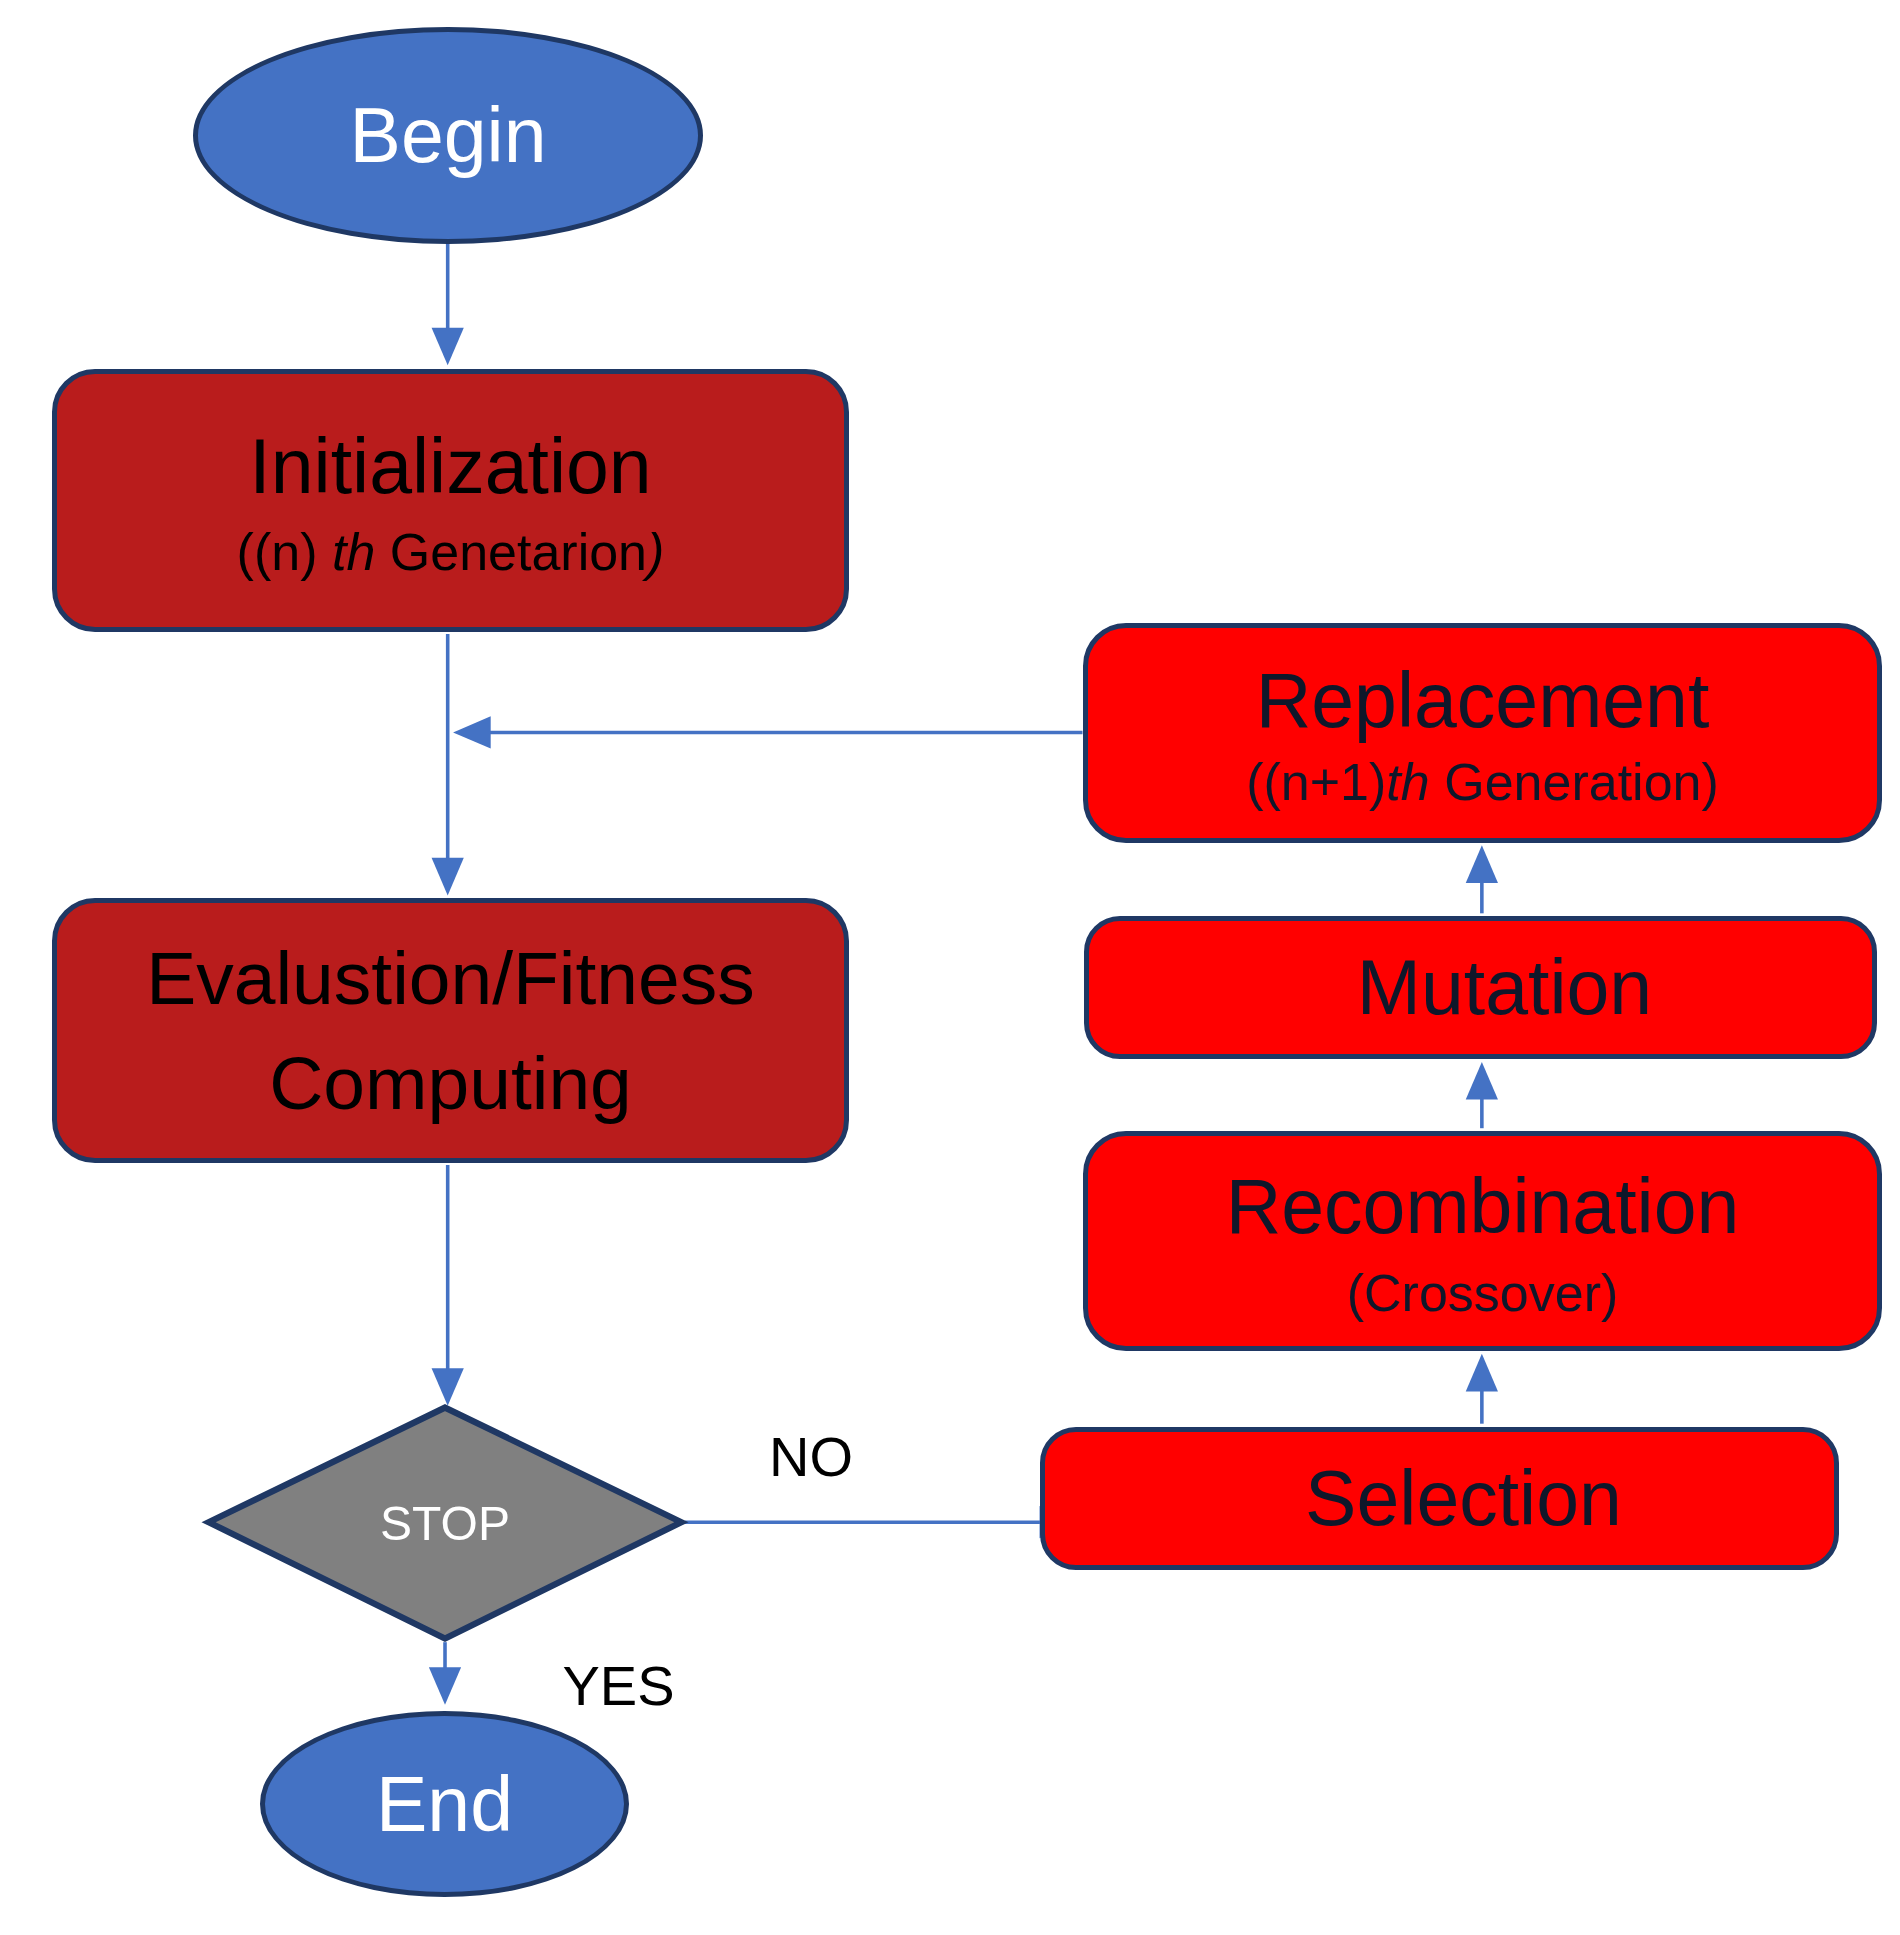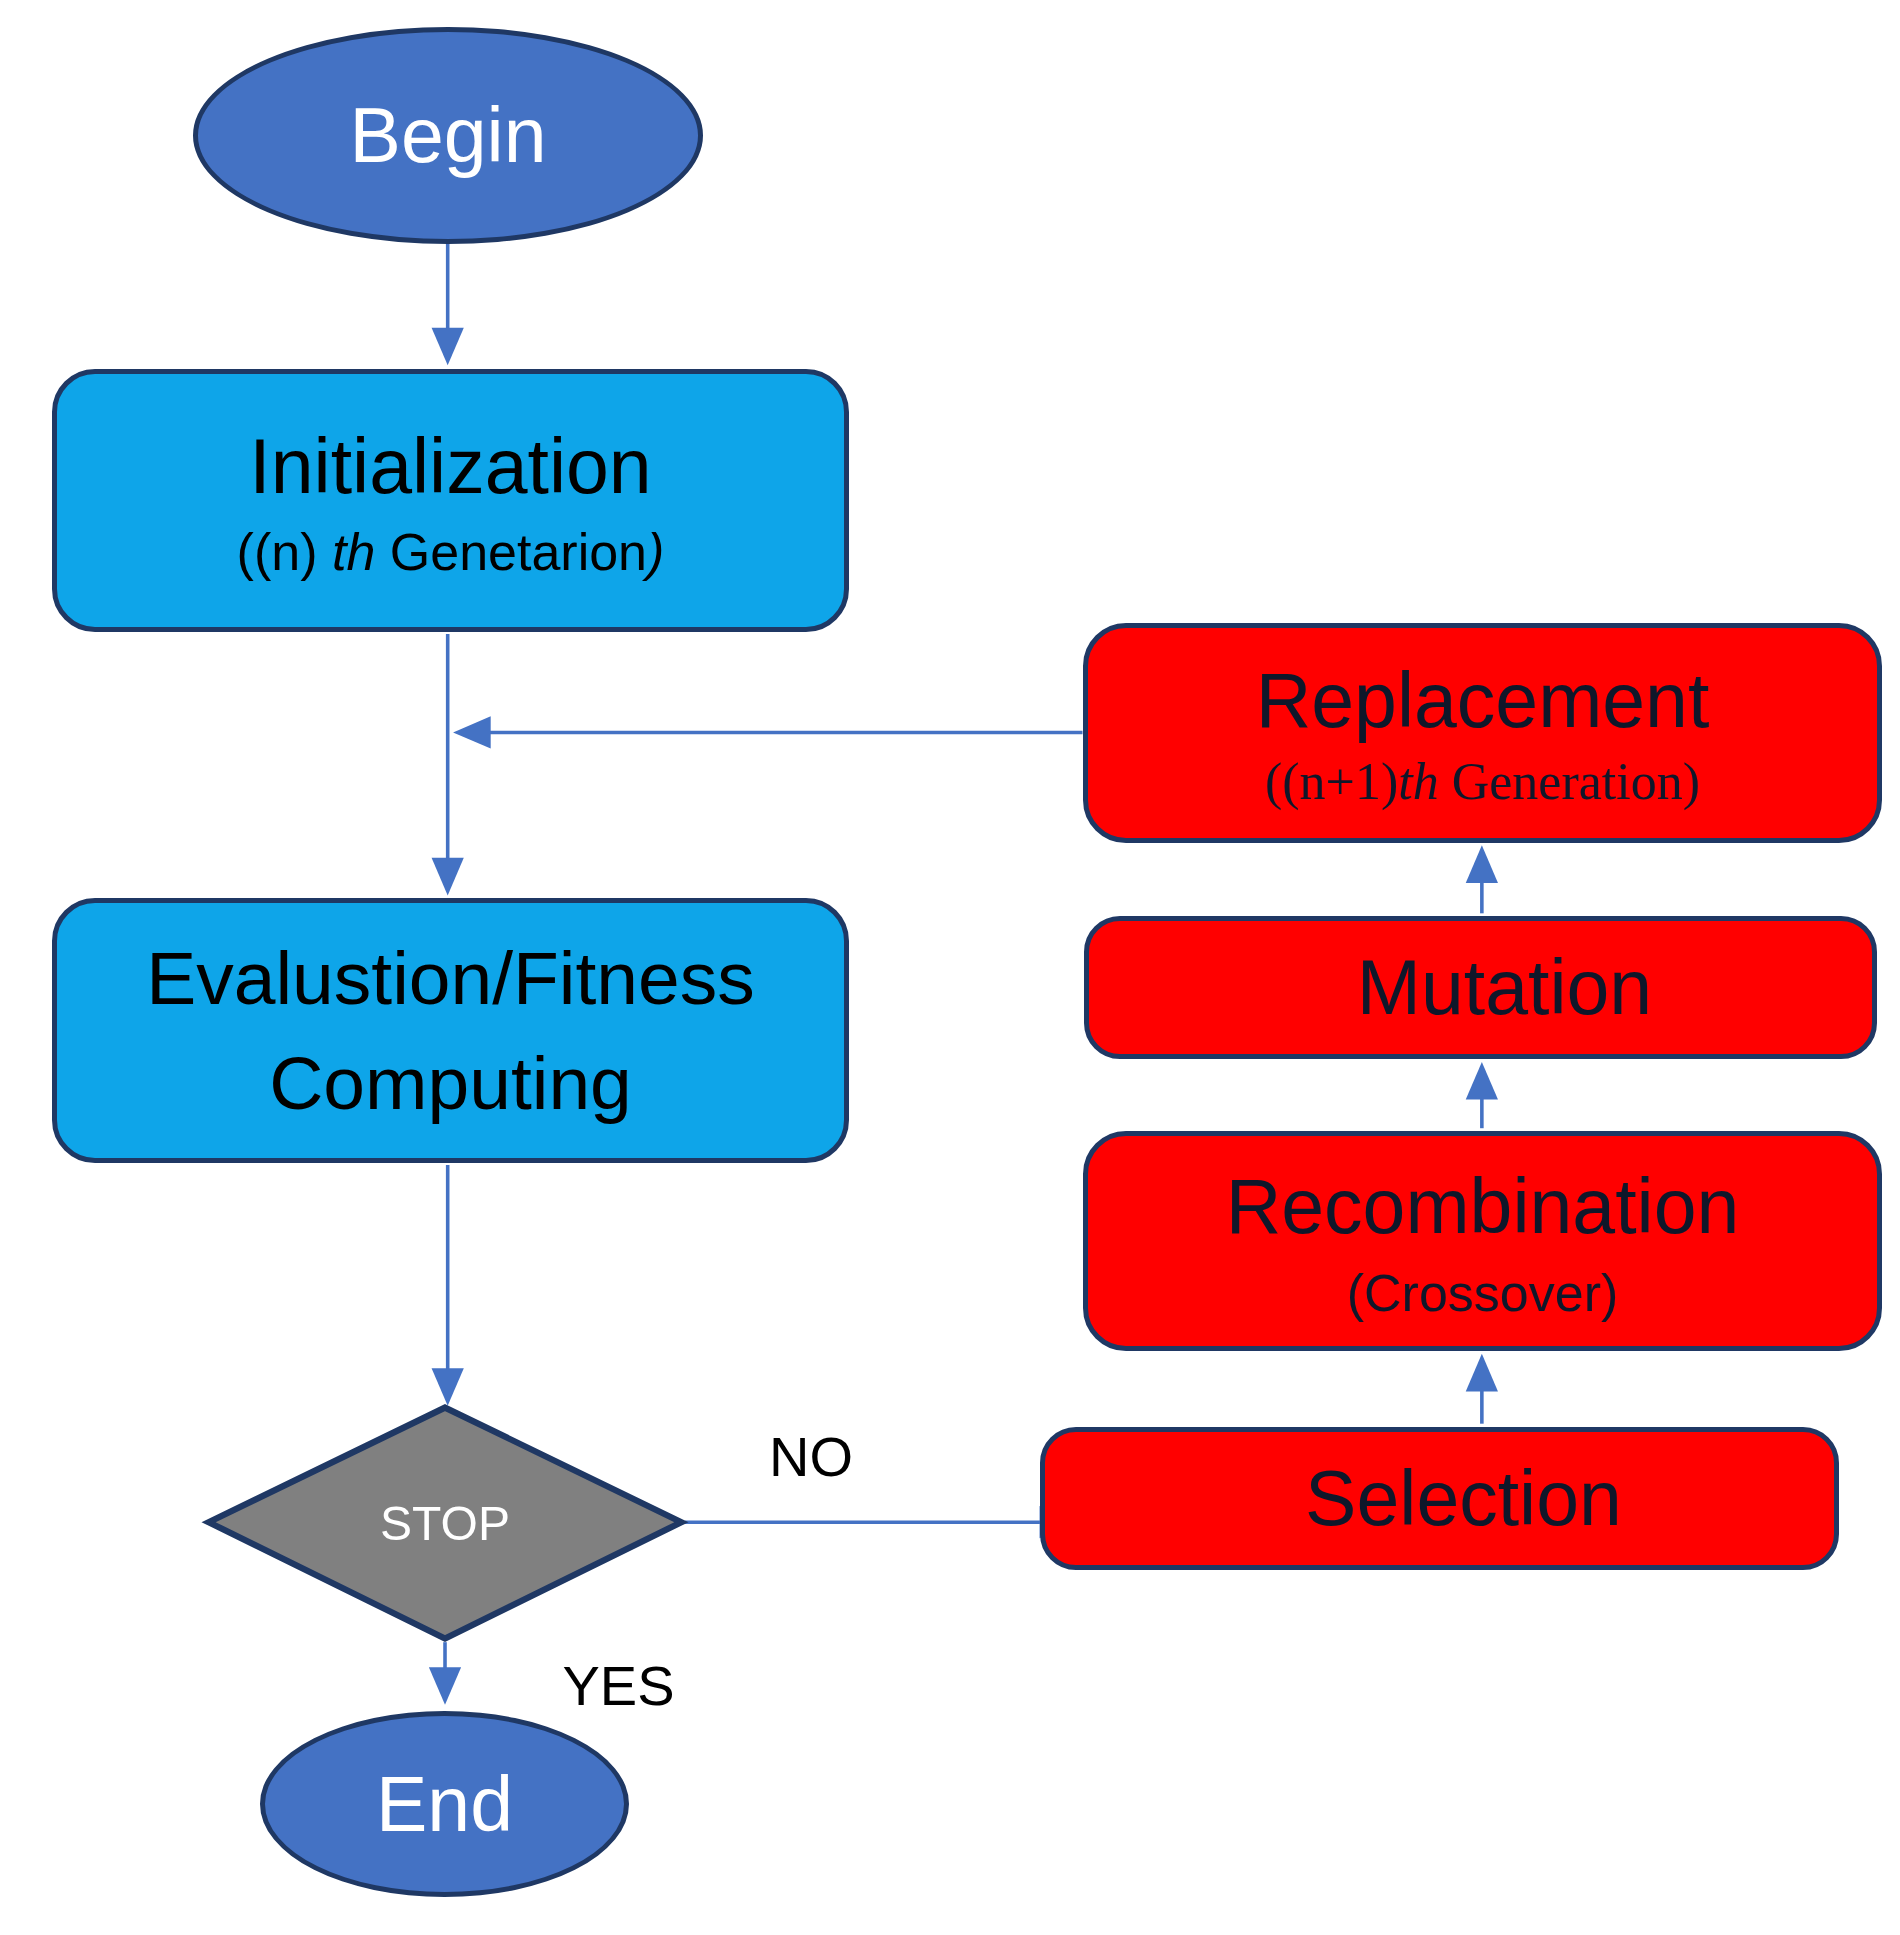--- a/index.html
+++ b/index.html
@@ -46,21 +46,21 @@
     text-align: center;
     border: 5.4px solid #1F3864;
   }
   .ellipse {
     border-radius: 50%;
     background: #4472C4;
     color: #ffffff;
     font-size: 77px;
   }
   .yellow-box {
-    background: #0ea5e9;
+    background: #b91c1c;
     color: #000000;
     border-radius: 43px;
   }
   .red-box {
     background: #FF0000;
     color: #0f172a;
     border-radius: 43px;
   }
   .red-box.small {
     border-radius: 36px;
@@ -76,21 +76,21 @@
     margin-top: 7px;
   }
   .node .subtitle .it {
     font-style: italic;
   }
   .begin-node   { left: 193px;  top: 27px;   width: 510px; height: 217px; }
   .init-node    { left: 52px;   top: 369px;  width: 797px; height: 263px; }
   .eval-node    { left: 52px;   top: 898px; width: 797px; height: 265px; }
   .eval-node .title { font-size: 75px; line-height: 1.4; }
   .repl-node    { left: 1083px; top: 623px;  width: 799px; height: 220px; }
-  .repl-node .subtitle { margin-top: 3px; font-family: Liberation Serif, serif; }
+  .repl-node .subtitle { margin-top: 3px; }
   .mut-node     { left: 1084px; top: 916px; width: 793px; height: 143px; }
   .recomb-node  { left: 1083px; top: 1131px; width: 799px; height: 220px; }
   .recomb-node .subtitle { margin-top: 7.2px; }
   .sel-node     { left: 1040px; top: 1427px; width: 799px; height: 143px; }
   .end-node     { left: 260px;  top: 1711px; width: 369px; height: 186px; }
   .stop-text {
     position: absolute;
     left: 207px;
     top: 1406px;
     width: 476px;

